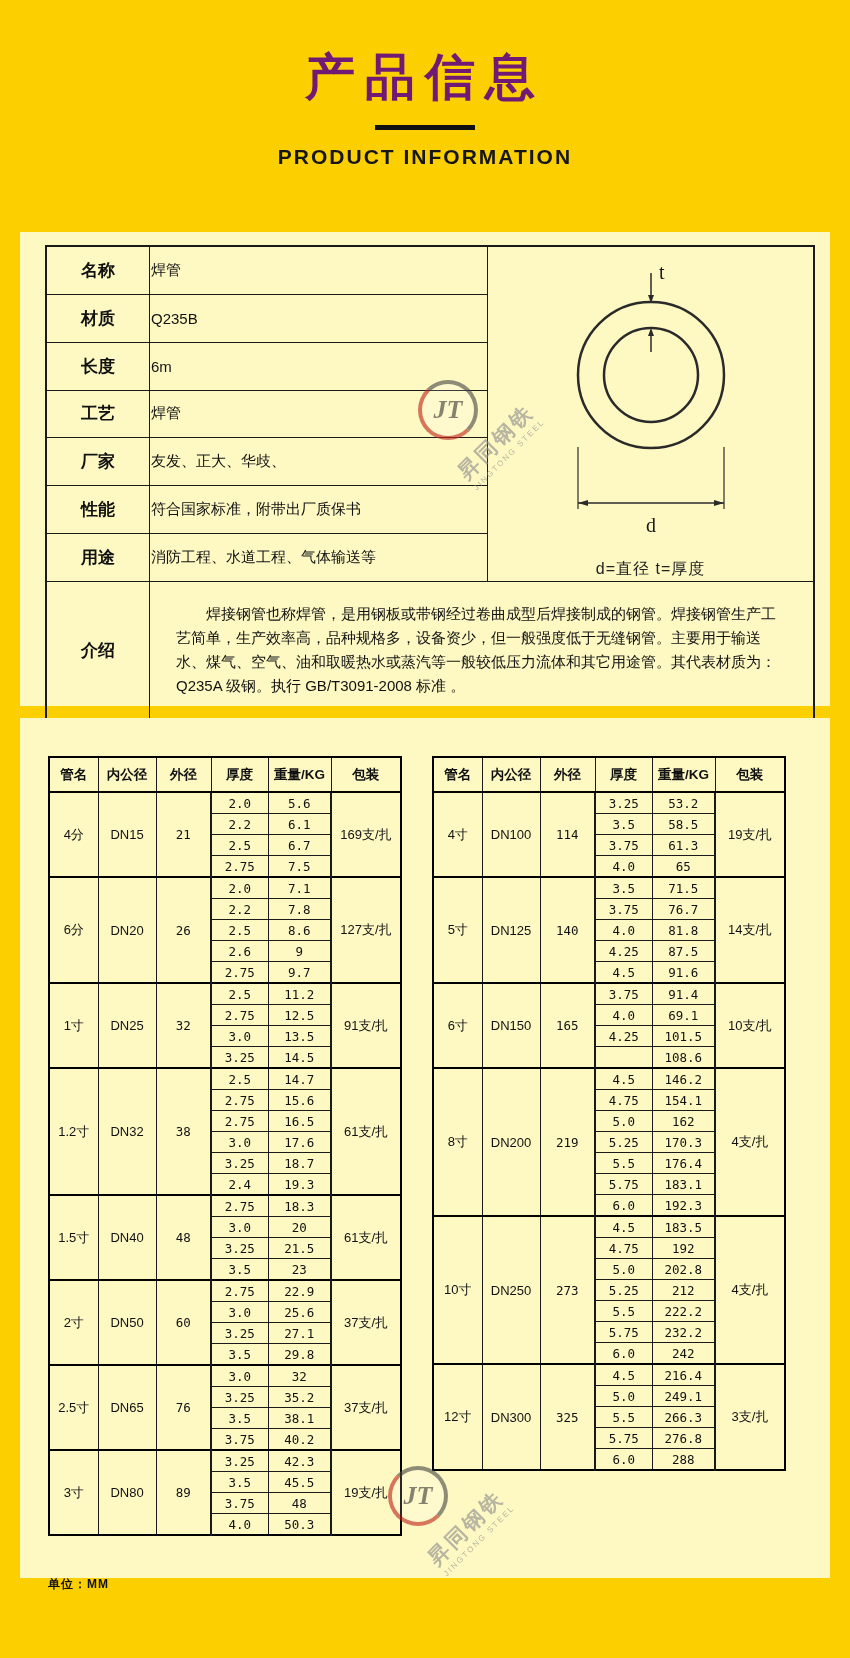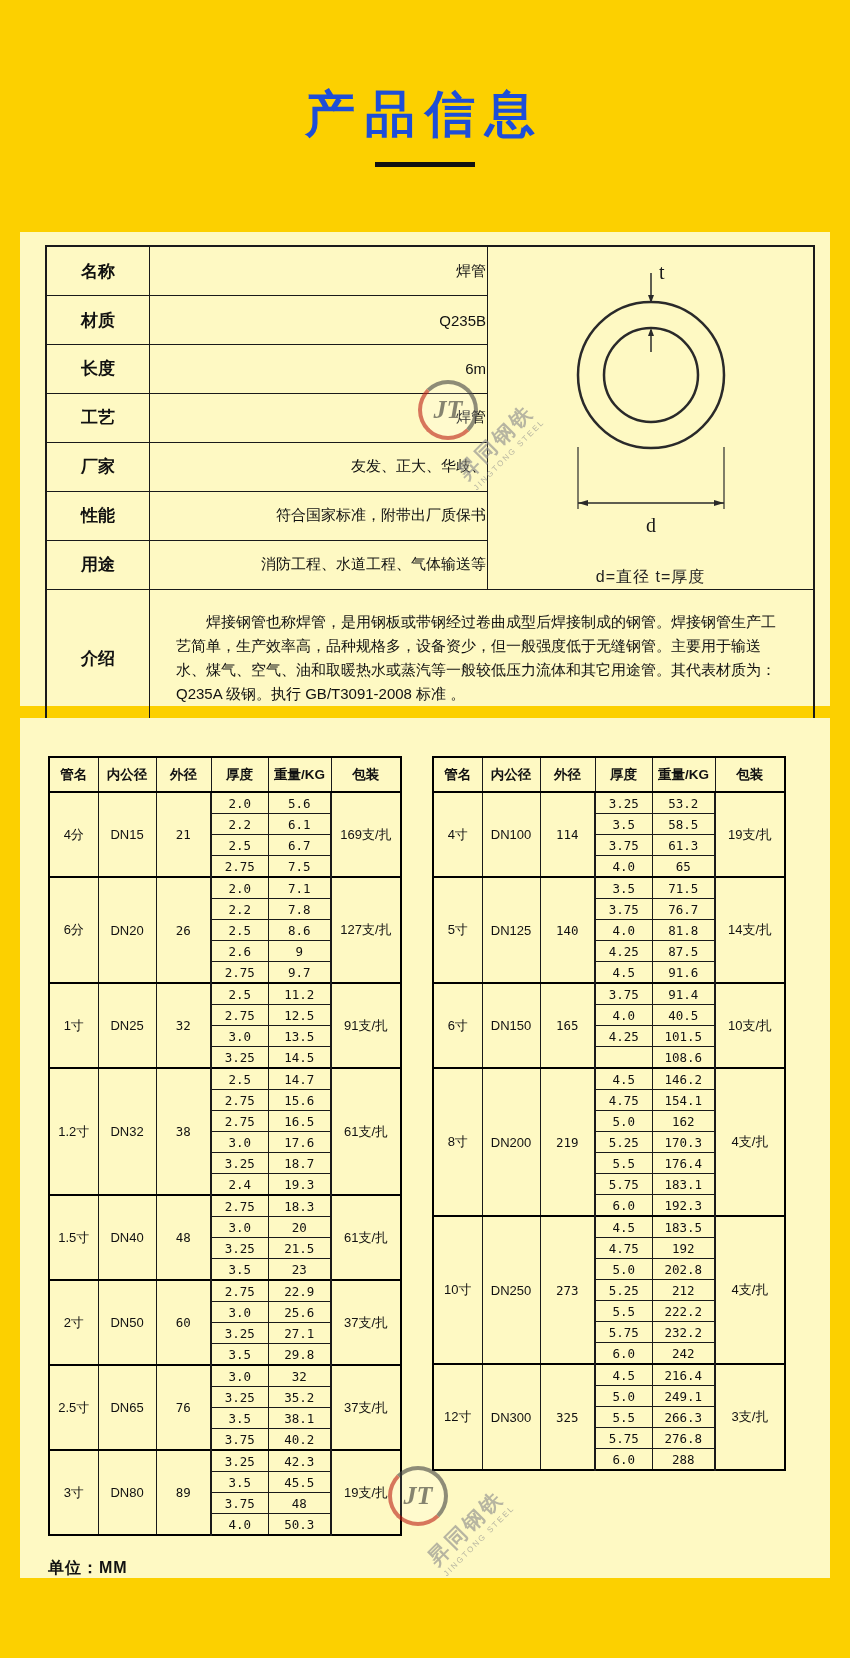--- a/index.html
+++ b/index.html
@@ -3,46 +3,46 @@
 <meta charset="utf-8">
 <style>
   html,body { margin:0; padding:0; }
   body {
     position:relative; width:850px; height:1658px;
     background:#FCD000; overflow:hidden;
     font-family:"Liberation Sans", sans-serif; color:#111;
   }
   
   .hdr { position:absolute; top:44px; left:0; width:850px; text-align:center; }
-  .hdr-title { font-size:50px; font-weight:bold; letter-spacing:10px; color:#1d4ed8;margin-top:37px; }
+  .hdr-title { font-size:50px; font-weight:bold; letter-spacing:10px; color:#701a75; }
   .hdr-divider { width:100px; height:5px; background:#111; margin:14px auto 0 auto; }
   .hdr-sub { margin-top:15px; font-size:21px; font-weight:bold; letter-spacing:2px; color:#161616; }
 
   
   .card { position:absolute; left:20px; width:810px; background:#fef9c3; }
   #card-info { top:232px; height:474px; }
   #card-spec { top:718px; height:860px; }
 
   
   .info-table {
     position:absolute; left:25px; top:13px; width:760px;
     border-collapse:collapse; table-layout:fixed;
     border:2px solid #1a1a1a;
   }
   .info-table td { border:1px solid #1a1a1a; vertical-align:middle; }
   .info-row td { height:43px; }
   .info-label { width:100px; text-align:center; font-weight:bold; font-size:17px; }
-  .info-value { width:335px; text-align:right; font-size:15px; }
+  .info-value { width:335px; text-align:left; font-size:15px; }
   .diagram-cell { width:323px; text-align:center; vertical-align:top; padding-top:10px; }
   .intro-row td { height:112px; }
   .intro-text {
     text-align:left; font-size:15px; line-height:1.6; padding:4px 10px;
   }
   .intro-text p { margin:16px; text-indent:2em; }
-  .diagram-caption { font-size:16px; margin-top:16px; letter-spacing:1px; color:#222; }
+  .diagram-caption { font-size:16px; margin-top:8px; letter-spacing:1px; color:#222; }
 
   
   .spec {
     position:absolute; border-collapse:collapse; table-layout:fixed;
     border:2px solid #000;
     font-family:"DejaVu Sans Mono","Liberation Mono",monospace;
   }
   #spec-left  { left:28px;  top:38px; }
   #spec-right { left:412px; top:38px; }
   .spec col.c1{width:49px}.spec col.c2{width:58px}.spec col.c3{width:55px}
@@ -52,21 +52,21 @@
     height:33px; font-size:13.5px; font-weight:bold;
     font-family:"Liberation Sans", sans-serif;
   }
   .spec thead th { border-bottom:2px solid #000; }
   .spec td { height:20px; font-size:12.5px; }
   .spec td.cname, .spec td.cpack { font-family:"Liberation Sans", sans-serif; font-size:13px; }
   .spec tr.gfirst td { border-top:2px solid #000; }
   .spec td.cthk { border-left-width:2px; }
   .spec td.cwt  { border-right-width:2px; }
 
-  .unit-note { position:absolute; left:28px; top:840px; font-size:16px; font-weight:bold; letter-spacing:1px;text-align:right; }
+  .unit-note { position:absolute; left:28px; top:858px; font-size:12px; font-weight:bold; letter-spacing:1px;text-align:right; }
 
   
   .wm { position:absolute; opacity:0.62; pointer-events:none; }
   .wm-badge {
     width:52px; height:52px; border-radius:50%;
     border:4px solid #4a4a4a; border-left-color:#c0271d; border-bottom-color:#c0271d;
     display:flex; align-items:center; justify-content:center;
     font-family:"Liberation Serif", serif; font-style:italic; font-weight:bold;
     font-size:26px; color:#3c3c3c; background:rgba(255,255,255,0.25);
   }
@@ -77,20 +77,21 @@
   #wm-spec { left:368px; top:748px; }
 
   svg text { font-family:"Liberation Serif", serif; }
 </style>
 </head>
 <body>
 
 <div class="hdr">
   <div class="hdr-title">产品信息</div>
   <div class="hdr-divider"></div>
+  <div class="hdr-sub">PRODUCT INFORMATION</div>
 </div>
 
 <div class="card" id="card-info">
   <table class="info-table">
     <tbody>
       <tr class="info-row">
         <td class="info-label">名称</td>
         <td class="info-value">焊管</td>
         <td class="diagram-cell" rowspan="7">
           <svg width="320" height="290" viewBox="0 0 320 290">
@@ -417,21 +418,21 @@
         <tr class="gfirst">
           <td rowspan="4" class="cname">6寸</td>
           <td rowspan="4" class="cname">DN150</td>
           <td rowspan="4">165</td>
           <td class="cthk">3.75</td>
           <td class="cwt">91.4</td>
           <td rowspan="4" class="cpack">10支/扎</td>
         </tr>
         <tr>
           <td class="cthk">4.0</td>
-          <td class="cwt">40.5</td>
+          <td class="cwt">69.1</td>
         </tr>
         <tr>
           <td class="cthk">4.25</td>
           <td class="cwt">101.5</td>
         </tr>
         <tr>
           <td class="cthk"></td>
           <td class="cwt">108.6</td>
         </tr>
         <tr class="gfirst">

